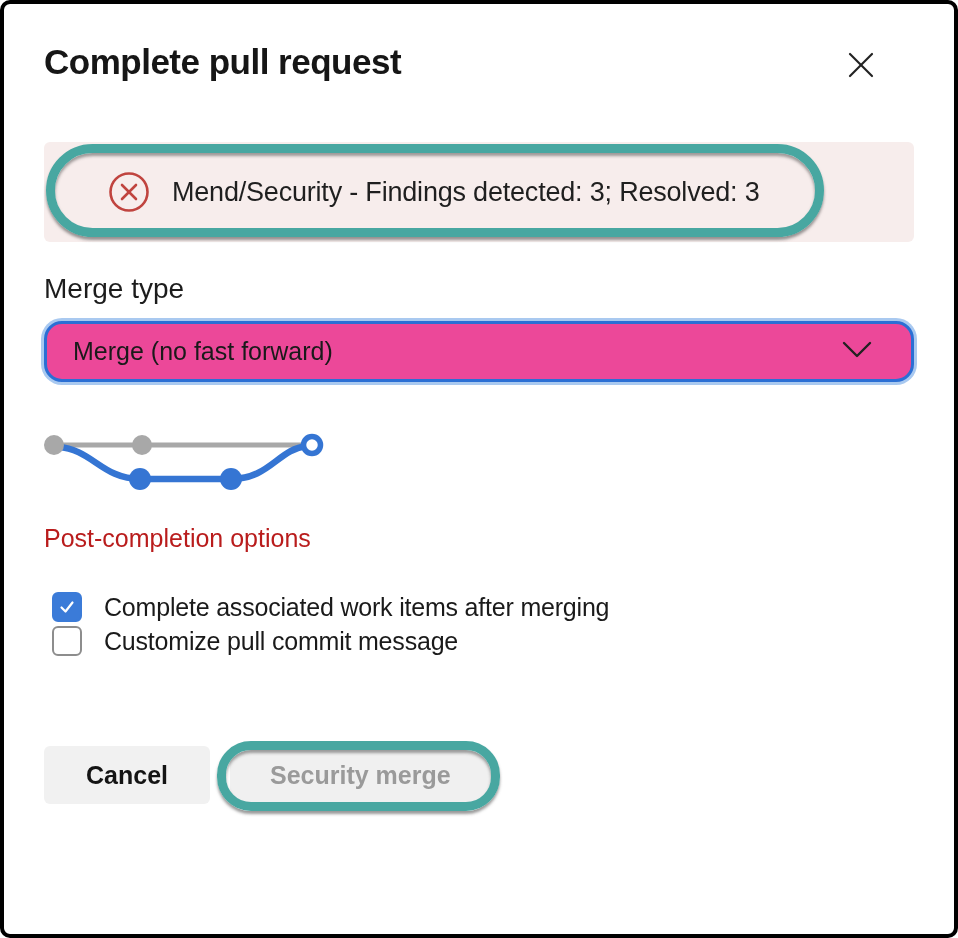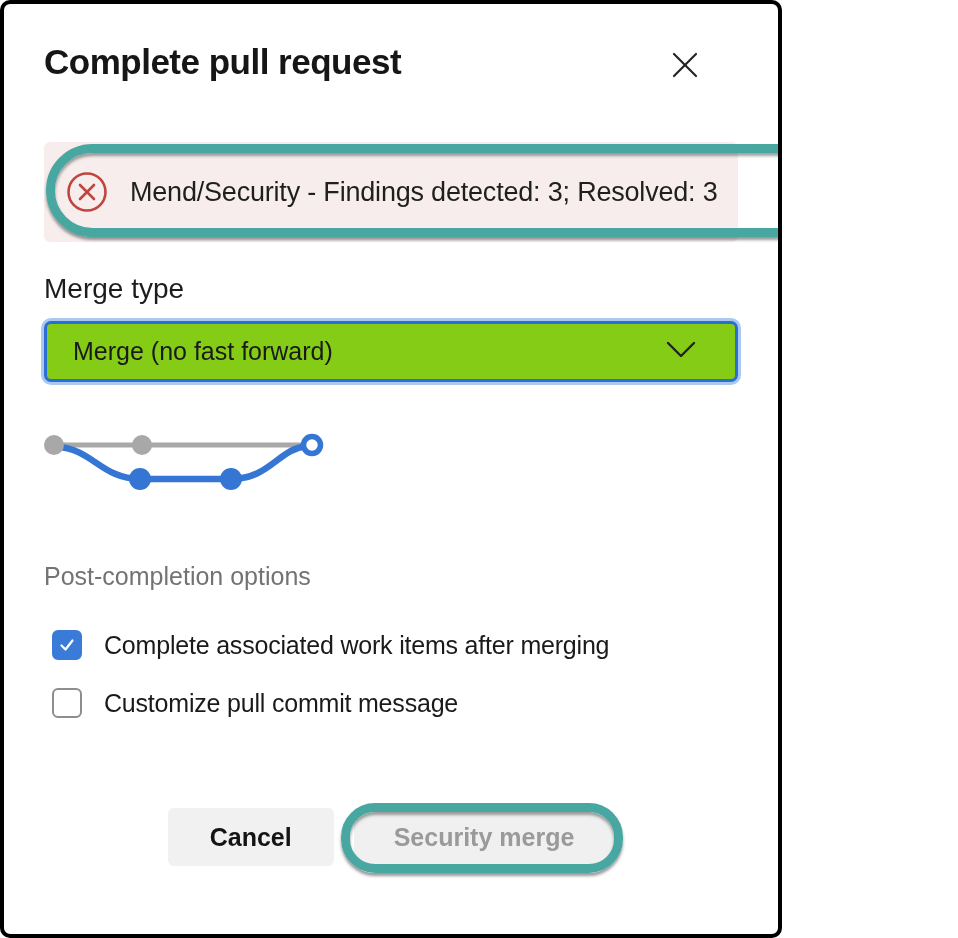--- a/index.html
+++ b/index.html
@@ -4,21 +4,21 @@
 <style>
   * { box-sizing: border-box; margin: 0; padding: 0; }
   html,body { background:#fff; }
   body {
     font-family: "Liberation Sans", "DejaVu Sans", sans-serif;
     color:#1c1c1c;
     width:958px; height:938px;
   }
   .frame {
     position:relative;
-    width:782px; height:938px;
+    width:958px; height:938px;
     background:#ffffff;
     border:4px solid #000;
     border-radius:10px;
     overflow:hidden;
   }
   .content { padding:0 40px; }
 
   
   .dlg-header { position:relative; margin-top:34px; }
   .dlg-title {
@@ -30,21 +30,21 @@
     width:30px; height:30px; cursor:pointer;
     display:flex; align-items:center; justify-content:center;
   }
 
   
   .alert-wrap { position:relative; margin-top:56px; }
   .alert {
     height:100px; border-radius:6px;
     background:#f7edec;
     display:flex; align-items:center;
-    padding-left:22px;
+    padding-left:64px;
   }
   .alert-icon { flex:0 0 auto; width:42px; height:42px; }
   .alert-text { margin-left:22px; font-size:27px; color:#1f1f1f; letter-spacing:-0.2px; }
 
   
   .ring {
     position:absolute; pointer-events:none;
     border:9px solid #48a7a1;
     box-shadow: 0 3px 3px rgba(70,70,70,.55), inset 0 3px 3px rgba(70,70,70,.5);
   }
@@ -54,51 +54,51 @@
   }
   .ring-complete {
     left:-13px; top:-7px; right:-9px; bottom:-8px;
     border-radius:34px;
   }
 
   
   .field-label { margin-top:32px; font-size:28px; color:#1c1c1c; line-height:30px; }
   .combobox {
     margin-top:17px; height:61px;
-    background:#84cc16;
+    background:#ec4899;
     border:3px solid #2b6fd4;
     box-shadow: 0 0 0 3px #a9c9f0;
-    border-radius:7px;
+    border-radius:18px;
     display:flex; align-items:center;
     padding:0 26px;
     cursor:pointer;
   }
   .combobox-value { font-size:25px; color:#1a1a1a; flex:1; }
   .combobox .chev { flex:0 0 auto; margin-right:12px; }
 
   
   .merge-graph { margin-top:43px; display:block; }
 
   
-  .section-label { margin-top:64px; font-size:25px; color:#737373; line-height:31px; }
-  .options { margin-top:36px; display:flex; flex-direction:column; gap:24px; padding-left:8px; }
+  .section-label { margin-top:26px; font-size:25px; color:#b91c1c; line-height:31px; }
+  .options { margin-top:36px; display:flex; flex-direction:column; padding-left:8px; }
   .check-row { display:flex; align-items:center; height:34px; cursor:pointer; }
   .checkbox {
     width:30px; height:30px; border-radius:6px;
     border:2px solid #8d8d8d; background:#fff;
     display:flex; align-items:center; justify-content:center;
     flex:0 0 auto;
   }
   .checkbox.checked { background:#3b7bd8; border-color:#3b7bd8; }
   .check-label { margin-left:22px; font-size:25px; color:#1a1a1a; letter-spacing:-0.2px; }
 
   
   .footer {
     margin-top:88px;
-    display:flex; justify-content:center; align-items:center;
+    display:flex; justify-content:flex-start; align-items:center;
     gap:20px;
   }
   .btn {
     border:none; border-radius:6px;
     font-family:inherit; font-size:25px; font-weight:bold;
     cursor:pointer;
   }
   .btn-cancel {
     background:#f1f1f1; color:#141414;
     height:58px; padding:0 42px;

